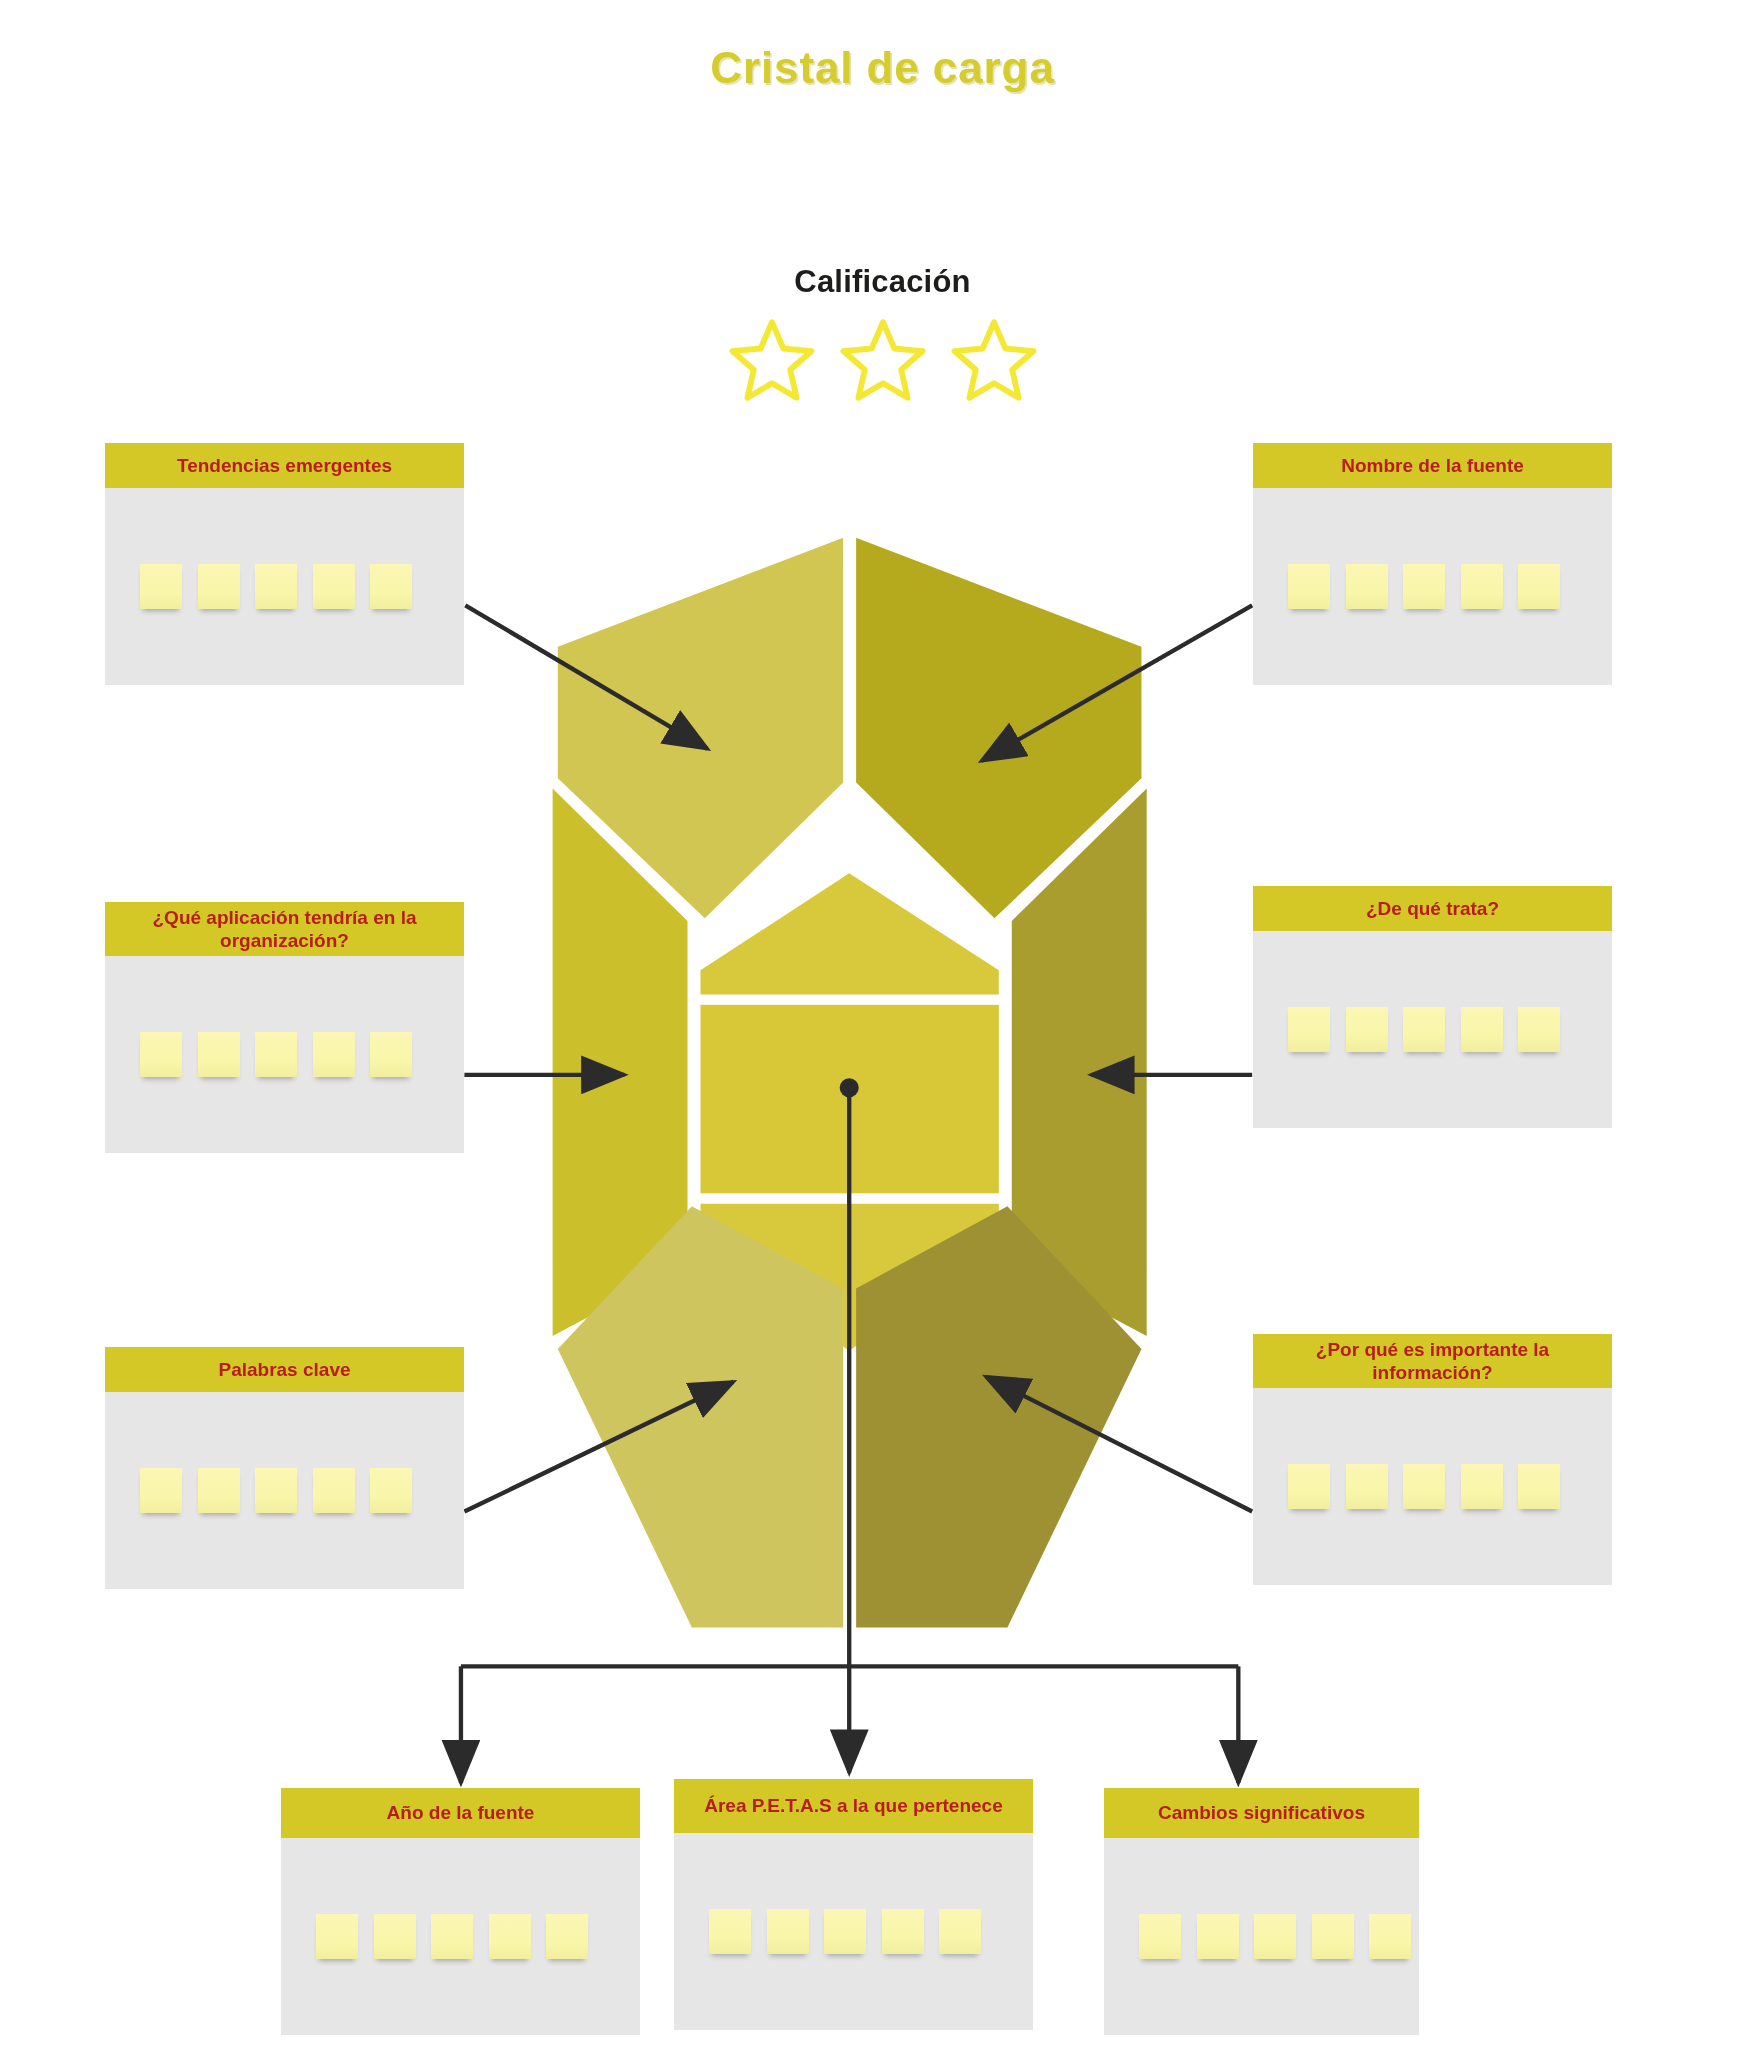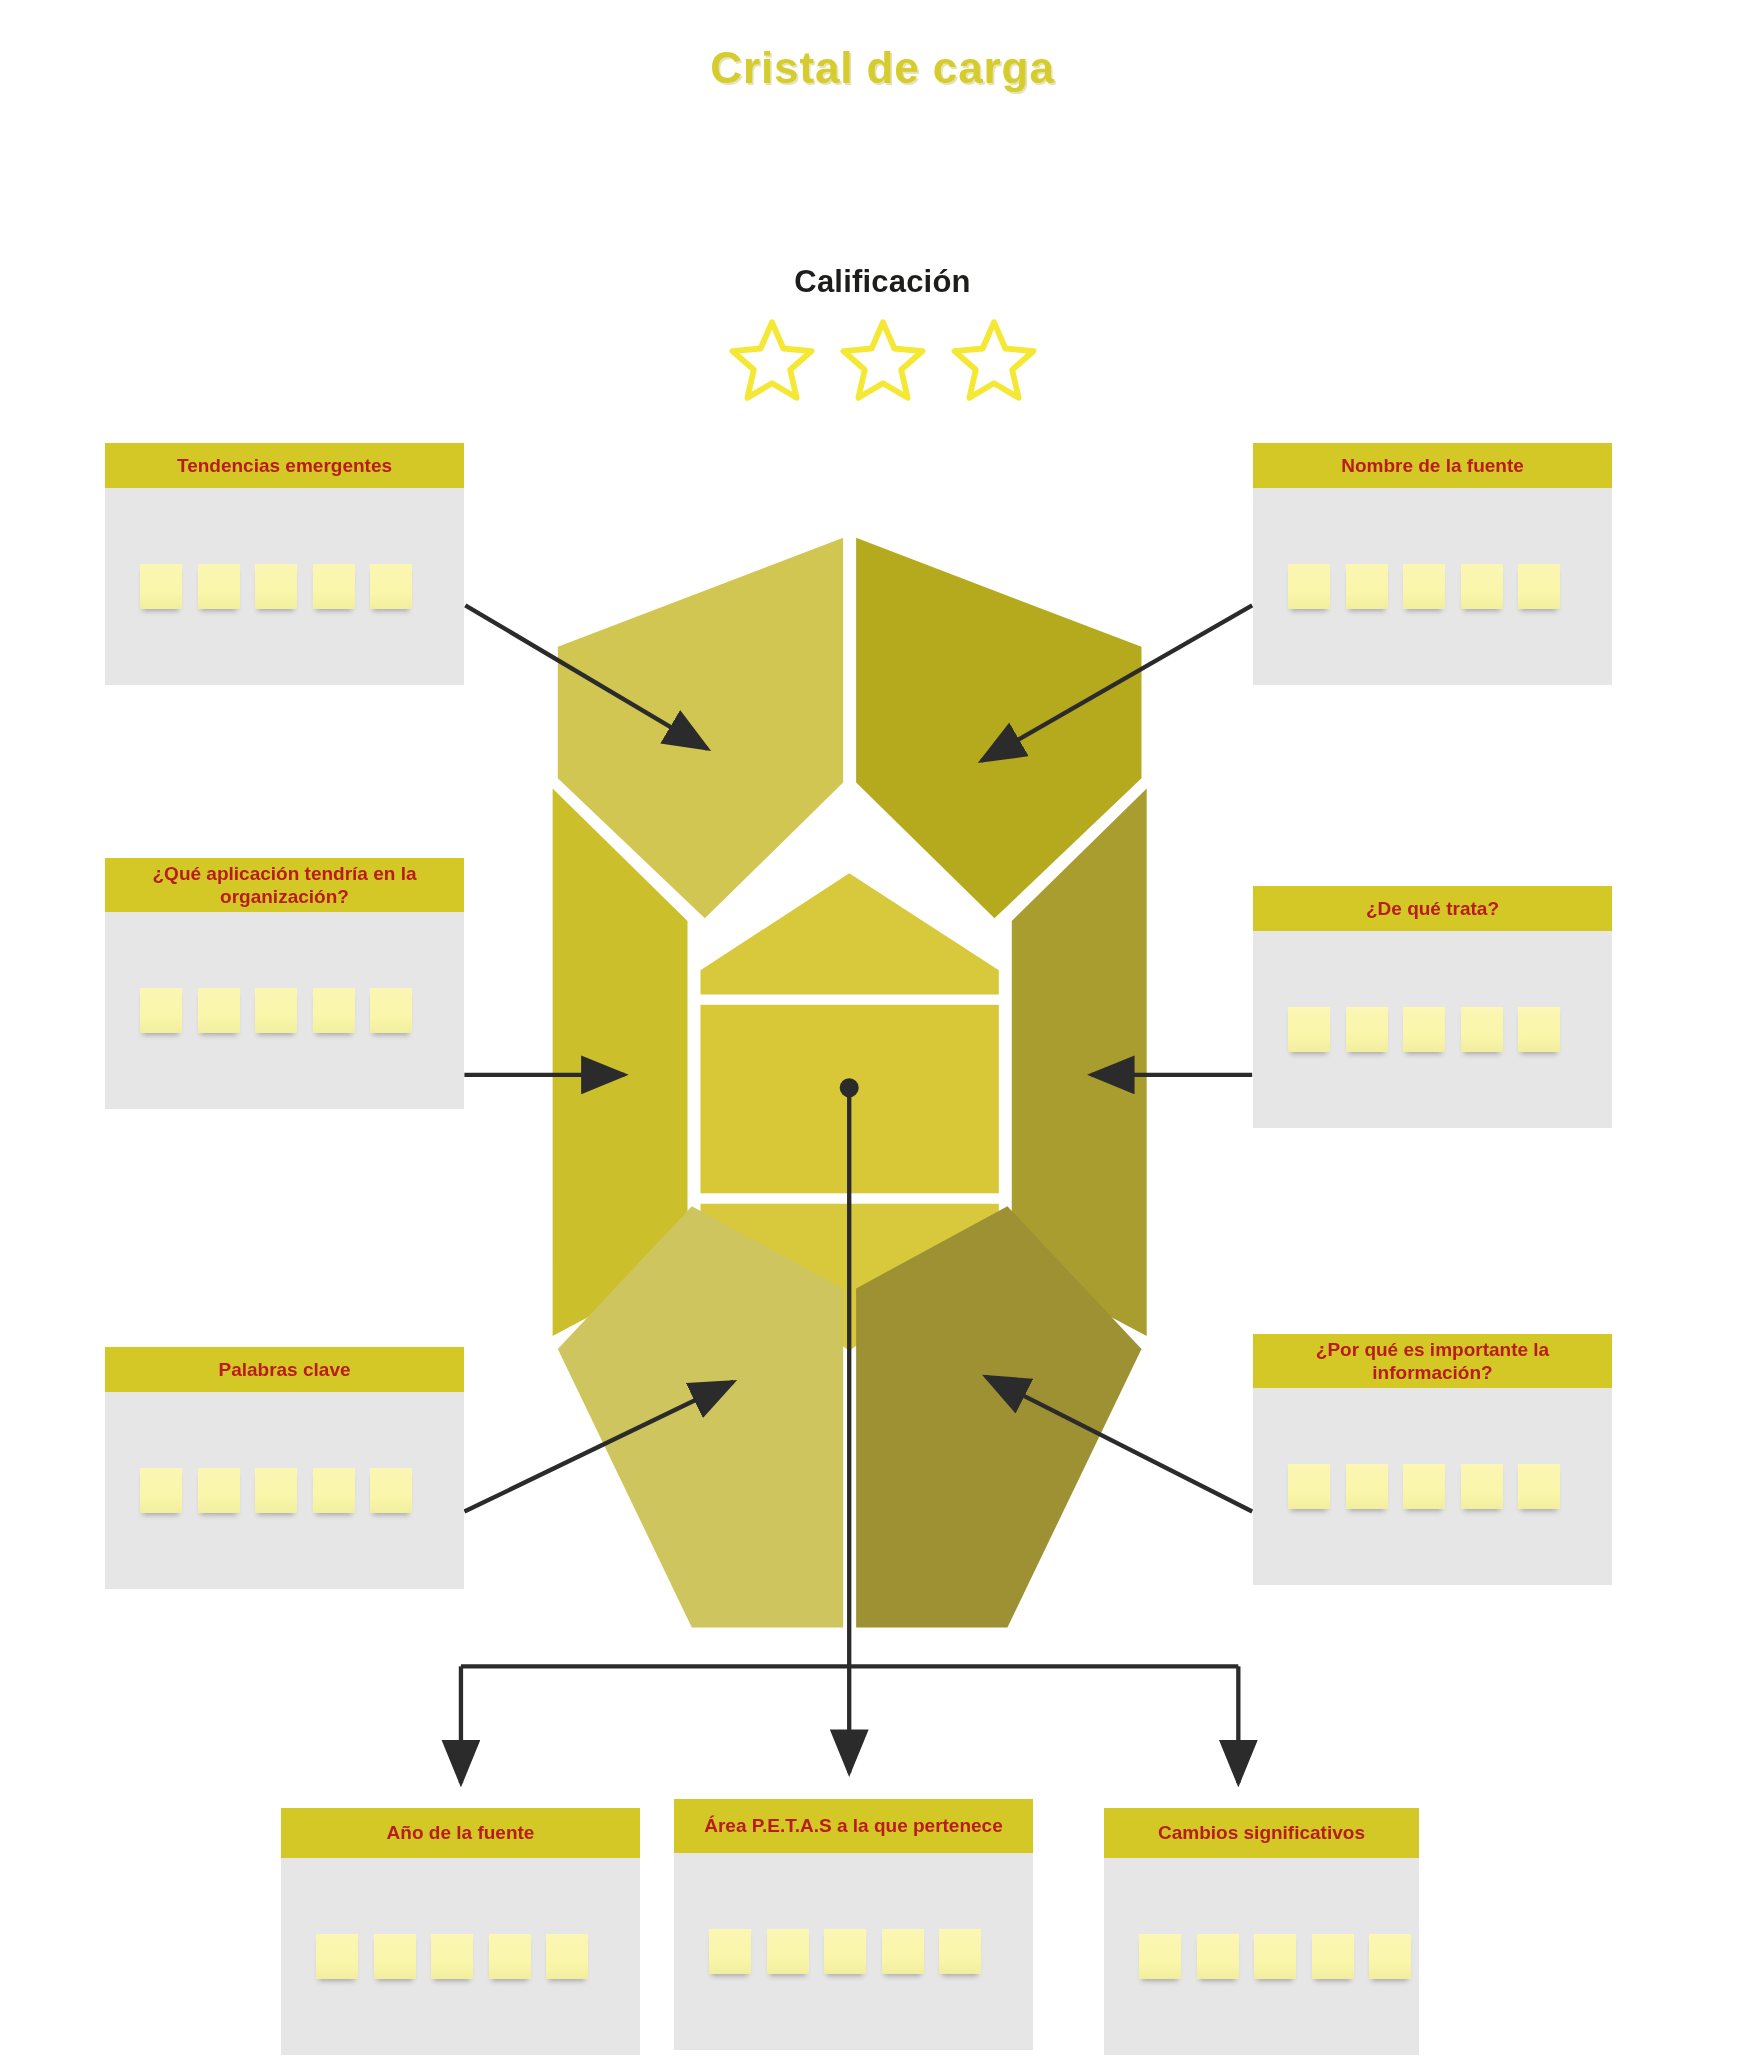--- a/index.html
+++ b/index.html
@@ -49,28 +49,28 @@
     box-shadow: 0 4.3px 5.2px -2.6px rgba(0,0,0,.28);
     flex: 0 0 auto;
   }
 
   
   .panel.side { width: 359px; }
   .panel.side .panel-header { height: 45px; }
   .panel.side .panel-body  { height: 197px; }
 
   
-  .panel.bottom { width: 359px; margin-top: 20px; }
+  .panel.bottom { width: 359px; }
   .panel.bottom .panel-header { height: 50px; }
   .panel.bottom .panel-body  { height: 197px; }
   .panel.bottom .panel-body  { padding-left: 35px; }
 
   
   #panel-tendencias { left: 105px;  top: 443px; }
-  #panel-aplicacion { left: 105px;  top: 858px; }
+  #panel-aplicacion { left: 105px;  top: 902px; }
   #panel-palabras   { left: 105px;  top: 1347px; }
   
   #panel-fuente     { left: 1253px; top: 443px; }
   #panel-trata      { left: 1253px; top: 886px; }
   #panel-importante { left: 1253px; top: 1334px; }
   
   #panel-anio       { left: 281px;  top: 1788px; }
   #panel-petas      { left: 674px;  top: 1779px; }
   #panel-cambios    { left: 1060px; top: 1788px; padding-left: 44px; }
 

